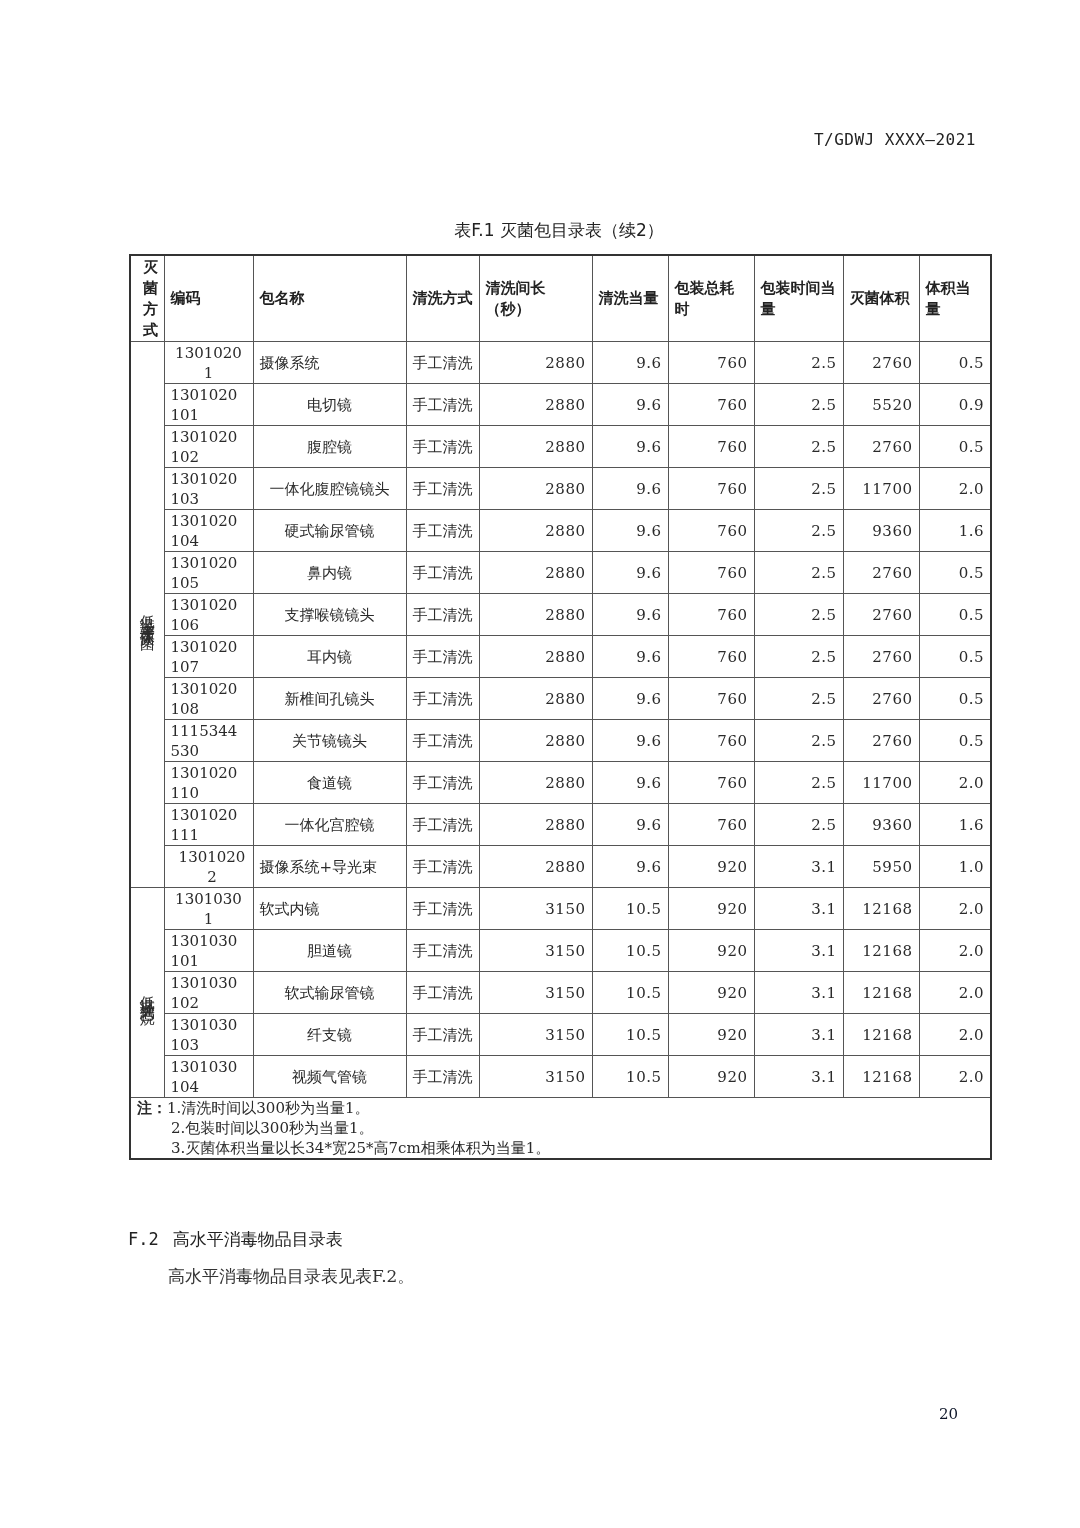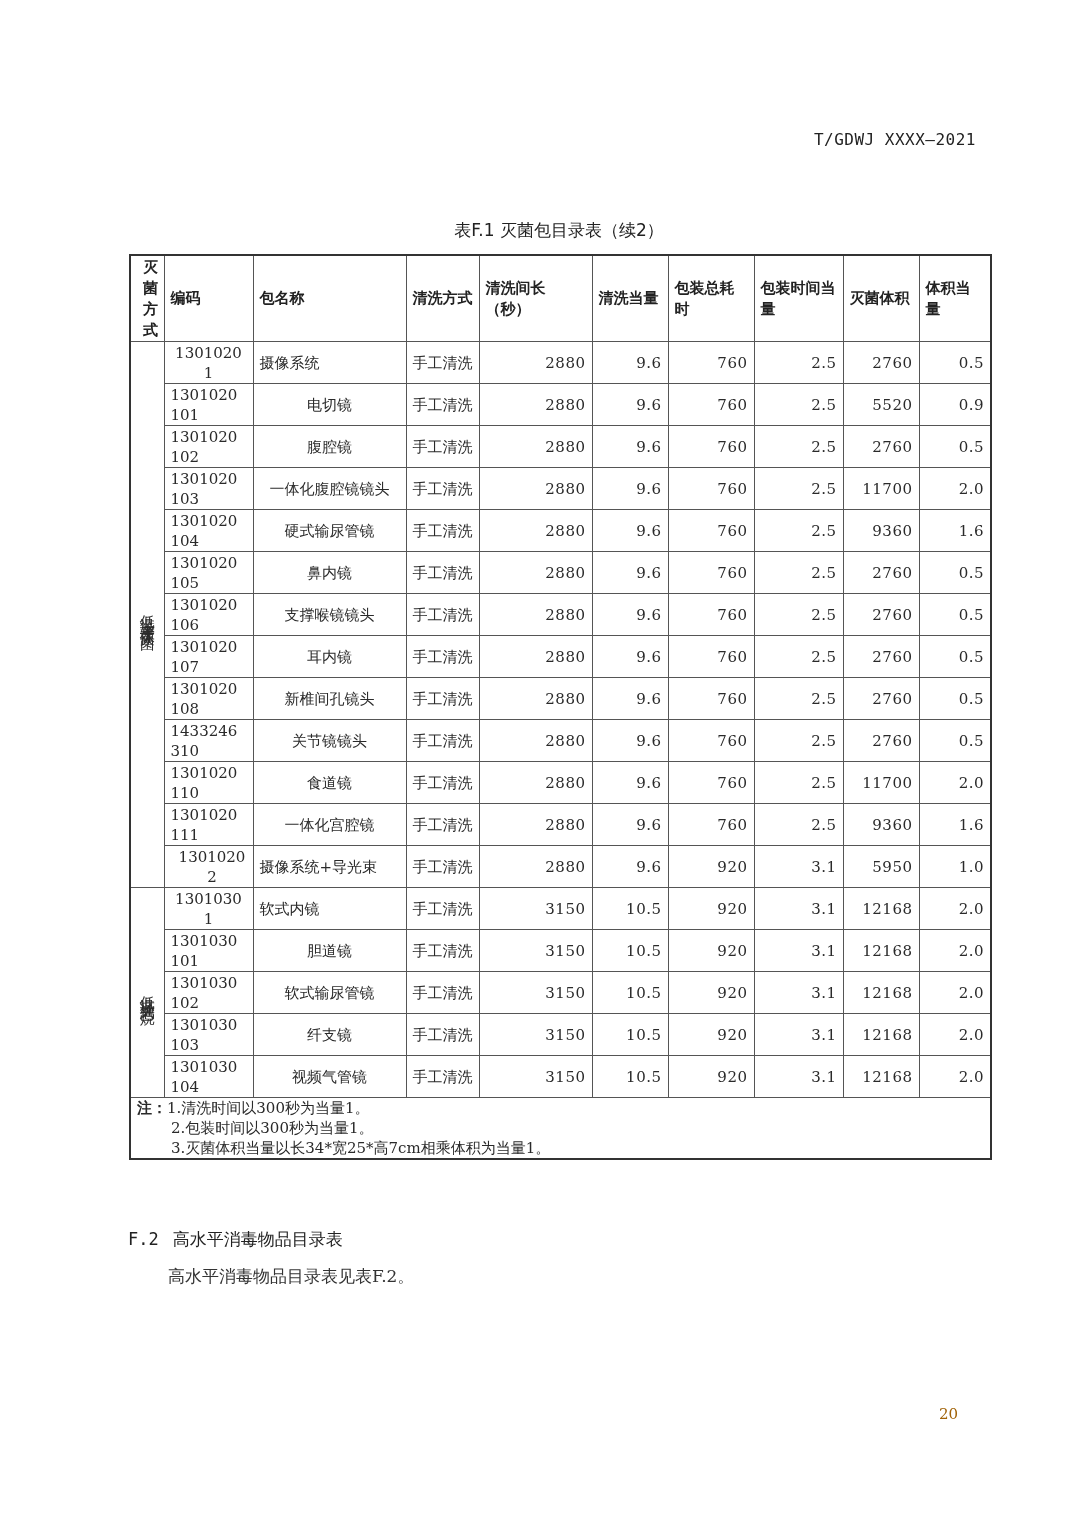--- a/index.html
+++ b/index.html
@@ -54,21 +54,21 @@
   .note-indent { padding-left: 34px; }
   .note-label { font-family: "DejaVu Sans", "Liberation Sans", sans-serif; font-weight: bold; }
   .section-heading {
     position: absolute; top: 1228px; left: 128px;
     font-family: "DejaVu Sans", "Liberation Sans", sans-serif; font-size: 17px; color: #222;
   }
   .section-heading .sec-num { font-family: "DejaVu Sans Mono", "Liberation Mono", monospace; margin-right: 14px; }
   .section-body {
     position: absolute; top: 1265px; left: 168px; font-size: 17px; color: #333;
   }
-  .page-number { position: absolute; top: 1405px; left: 939px; font-size: 15px; color: #a16207; }
+  .page-number { position: absolute; top: 1405px; left: 939px; font-size: 15px; color: #0f172a; }
 </style>
 </head>
 <body>
 
 <div class="doc-code">T/GDWJ XXXX—2021</div>
 
 <div class="table-caption">表F.1 灭菌包目录表（续2）</div>
 
 <div class="tbl-wrap">
   <table class="catalog">
@@ -193,21 +193,21 @@
           <td class="name-sub">新椎间孔镜头</td>
           <td class="clean">手工清洗</td>
           <td class="num">2880</td>
           <td class="num">9.6</td>
           <td class="num">760</td>
           <td class="num">2.5</td>
           <td class="num">2760</td>
           <td class="num">0.5</td>
         </tr>
         <tr class="data">
-          <td class="code sub" style="word-break: break-all;">1433246310</td>
+          <td class="code sub" style="word-break: break-all;">1115344530</td>
           <td class="name-sub">关节镜镜头</td>
           <td class="clean">手工清洗</td>
           <td class="num">2880</td>
           <td class="num">9.6</td>
           <td class="num">760</td>
           <td class="num">2.5</td>
           <td class="num">2760</td>
           <td class="num">0.5</td>
         </tr>
         <tr class="data">

